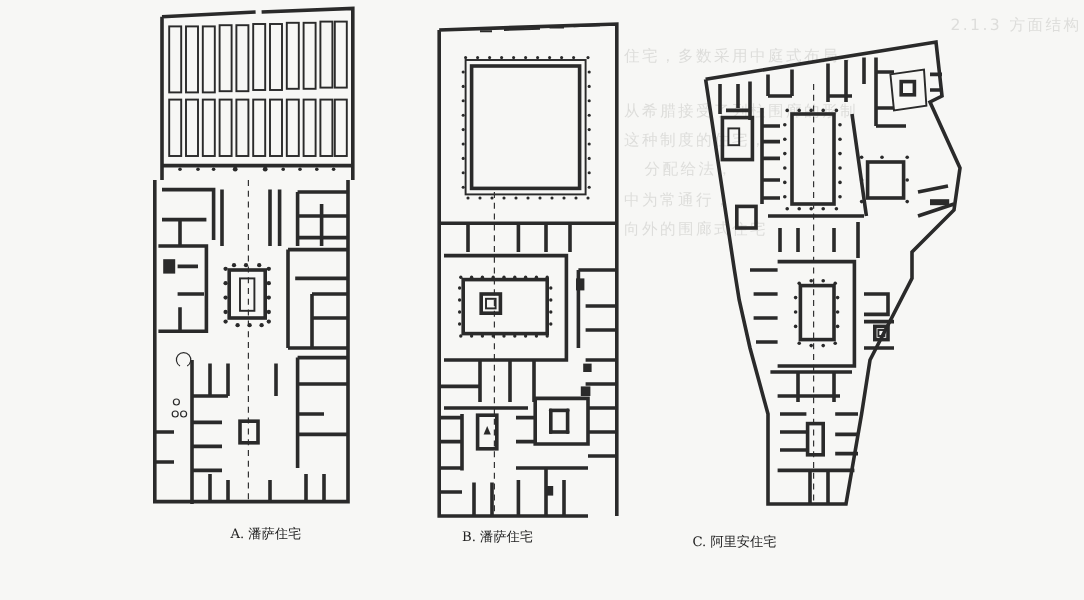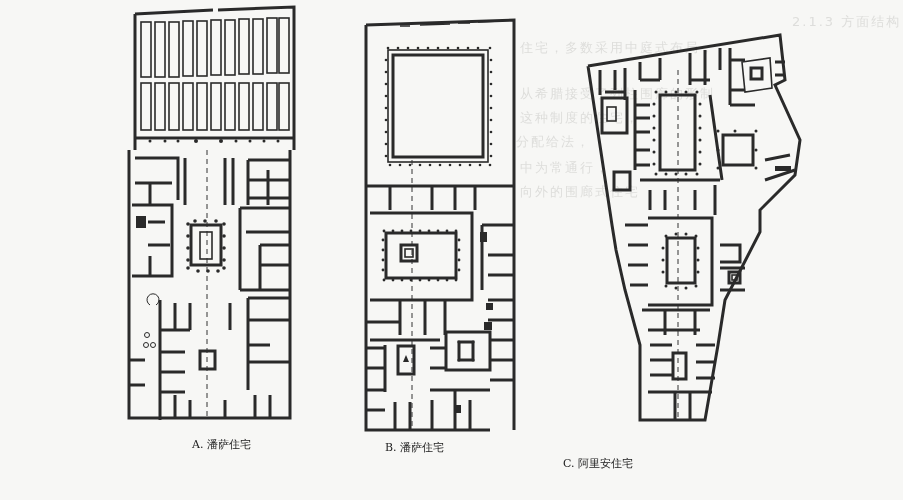--- a/index.html
+++ b/index.html
@@ -26,21 +26,21 @@
   </style>
 </head>
 <body>
 
 <div class="page">
 
   <div class="ghost-text" style="left:792px;top:10px;">2.1.3 方面结构</div>
   <div class="ghost-text" style="left:520px;top:36px;">住宅，多数采用中庭式布局，</div>
   <div class="ghost-text" style="left:520px;top:82px;">从希腊接受了列柱围廊的形制</div>
   <div class="ghost-text" style="left:520px;top:106px;">这种制度的住宅，</div>
-  <div class="ghost-text" style="left:516px;top:130px;">分配给法，</div>
+  <div class="ghost-text" style="left:537px;top:130px;">分配给法，</div>
   <div class="ghost-text" style="left:520px;top:156px;">中为常通行，</div>
   <div class="ghost-text" style="left:520px;top:180px;">向外的围廊式住宅</div>
 
   <svg class="plans" width="903" height="500" viewBox="0 0 903 500">
     <defs>
       <style>
         .w { fill: none; stroke: #2a2a2a; stroke-width: 3; }
         .t { fill: none; stroke: #2a2a2a; stroke-width: 1.6; }
         .thin { fill: none; stroke: #2a2a2a; stroke-width: 1; }
         .axis { stroke: #333; stroke-width: 1; stroke-dasharray: 5 4; fill: none; }
@@ -359,15 +359,15 @@
       <path class="w" d="M650,345 L672,345 M650,360 L672,360 M650,375 L672,375 M696,345 L715,345 M696,362 L715,362 M696,378 L715,378"></path>
       <g>
         <rect class="w" x="673" y="353" width="13" height="26"></rect>
       </g>
       <path class="w" d="M648,392 L712,392 M675,392 L675,420 M690,392 L690,420"></path>
     </g>
   </svg>
 
   <div class="caption" style="left:166px;top:437px;margin-left:26px;">A. 潘萨住宅</div>
   <div class="caption" style="left:385px;top:440px;">B. 潘萨住宅</div>
-  <div class="caption" style="left:563px;top:444px;margin-top:12px;">C. 阿里安住宅</div>
+  <div class="caption" style="left:577px;top:444px;">C. 阿里安住宅</div>
 
 </div>
 
 </body></html>

